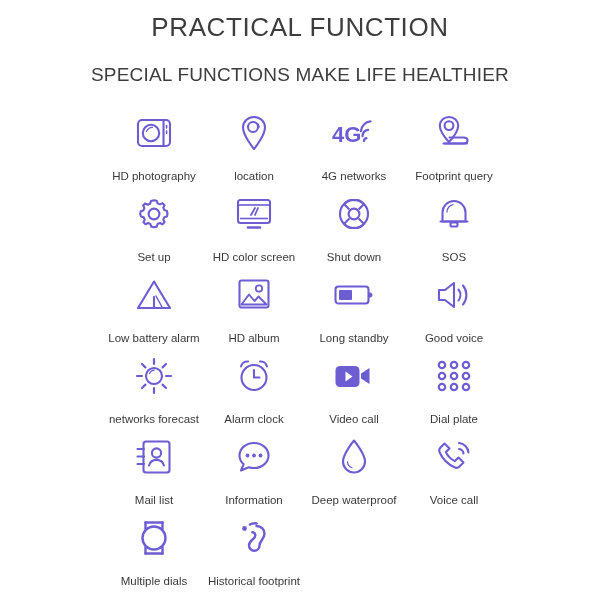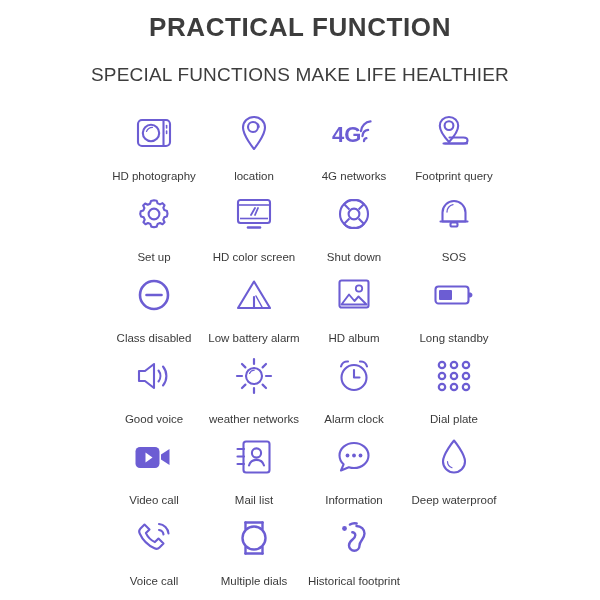--- a/index.html
+++ b/index.html
@@ -21,21 +21,21 @@
 
   
   .header {
     width: 100%;
     text-align: center;
     padding-top: 10px;
   }
 
   .page-title {
     font-size: 26px;
-    font-weight: bold;
+    font-weight: normal;
     letter-spacing: 0.6px;
     color: #3d3d3d;
     line-height: 34px;
   }
 
   .page-subtitle {
     font-size: 19px;
     font-weight: normal;
     letter-spacing: 0.2px;
     color: #3d3d3d;
@@ -178,29 +178,20 @@
       <div class="feature-cell">
         <div class="feature-icon">
           <svg width="34" height="36" viewBox="0 0 34 36">
       <path d="M5.5 25.5v-9a11.5 11.5 0 0 1 23 0v9z" fill="none" stroke="#6C5DD3" stroke-width="2.1" stroke-linejoin="round"></path>
       <path d="M10 16a7.2 7.2 0 0 1 6-7.3" fill="none" stroke="#6C5DD3" stroke-width="1.3" stroke-linecap="round"></path>
       <line x1="3.5" y1="25.5" x2="30.5" y2="25.5" stroke="#6C5DD3" stroke-width="2.1" stroke-linecap="round"></line>
       <rect x="13.5" y="26.5" width="7" height="4" rx="1.6" fill="none" stroke="#6C5DD3" stroke-width="2.1"></rect>
     </svg>
         </div>
         <div class="feature-label">SOS</div>
-      </div>
-      <div class="feature-cell">
-        <div class="feature-icon">
-          <svg width="36" height="36" viewBox="0 0 36 36">
-      <circle cx="18" cy="18" r="14" fill="none" stroke="#6C5DD3" stroke-width="2.6"></circle>
-      <line x1="10.5" y1="18" x2="25.5" y2="18" stroke="#6C5DD3" stroke-width="2.6" stroke-linecap="round"></line>
-    </svg>
-        </div>
-        <div class="feature-label">Class disabled</div>
       </div>
       <div class="feature-cell">
         <div class="feature-icon">
           <svg width="40" height="34" viewBox="0 0 40 34">
       <path d="M20 3.5L36 30H4z" fill="none" stroke="#6C5DD3" stroke-width="2.1" stroke-linejoin="round"></path>
       <line x1="20" y1="19" x2="20" y2="30" stroke="#6C5DD3" stroke-width="2.1" stroke-linecap="round"></line>
       <line x1="22" y1="18" x2="28" y2="29" stroke="#6C5DD3" stroke-width="1.5" stroke-linecap="round"></line>
     </svg>
         </div>
         <div class="feature-label">Low battery alarm</div>
@@ -245,32 +236,42 @@
         <line x1="19" y1="31" x2="19" y2="36"></line>
         <line x1="2" y1="19" x2="7" y2="19"></line>
         <line x1="31" y1="19" x2="36" y2="19"></line>
         <line x1="7" y1="7" x2="10.4" y2="10.4"></line>
         <line x1="27.6" y1="27.6" x2="31" y2="31"></line>
         <line x1="7" y1="31" x2="10.4" y2="27.6"></line>
         <line x1="27.6" y1="10.4" x2="31" y2="7"></line>
       </g>
     </svg>
         </div>
-        <div class="feature-label">weather networks</div>
+        <div class="feature-label">networks forecast</div>
       </div>
       <div class="feature-cell">
         <div class="feature-icon">
           <svg width="38" height="38" viewBox="0 0 38 38">
       <circle cx="19" cy="20.5" r="12.5" fill="none" stroke="#6C5DD3" stroke-width="2.1"></circle>
       <path d="M6 9.5a6.5 6.5 0 0 1 7-5" fill="none" stroke="#6C5DD3" stroke-width="2.1" stroke-linecap="round"></path>
       <path d="M32 9.5a6.5 6.5 0 0 0-7-5" fill="none" stroke="#6C5DD3" stroke-width="2.1" stroke-linecap="round"></path>
       <path d="M19 13v7.5h5.5" fill="none" stroke="#6C5DD3" stroke-width="2.1" stroke-linecap="round" stroke-linejoin="round"></path>
     </svg>
         </div>
         <div class="feature-label">Alarm clock</div>
+      </div>
+      <div class="feature-cell">
+        <div class="feature-icon">
+          <svg width="42" height="28" viewBox="0 0 42 28">
+      <rect x="2.5" y="4" width="24" height="21" rx="4.5" fill="#6C5DD3"></rect>
+      <path d="M28 11.5l8.5-5.5v16l-8.5-5.5z" fill="#6C5DD3"></path>
+      <path d="M12.5 9.5l7 5-7 5z" fill="#ffffff"></path>
+    </svg>
+        </div>
+        <div class="feature-label">Video call</div>
       </div>
       <div class="feature-cell">
         <div class="feature-icon">
           <svg width="38" height="34" viewBox="0 0 38 34">
       <g fill="none" stroke="#6C5DD3" stroke-width="2.2">
         <circle cx="7" cy="6" r="3.2"></circle>
         <circle cx="19" cy="6" r="3.2"></circle>
         <circle cx="31" cy="6" r="3.2"></circle>
         <circle cx="7" cy="17" r="3.2"></circle>
         <circle cx="19" cy="17" r="3.2"></circle>
@@ -278,30 +279,20 @@
         <circle cx="7" cy="28" r="3.2"></circle>
         <circle cx="19" cy="28" r="3.2"></circle>
         <circle cx="31" cy="28" r="3.2"></circle>
       </g>
     </svg>
         </div>
         <div class="feature-label">Dial plate</div>
       </div>
       <div class="feature-cell">
         <div class="feature-icon">
-          <svg width="42" height="28" viewBox="0 0 42 28">
-      <rect x="2.5" y="4" width="24" height="21" rx="4.5" fill="#6C5DD3"></rect>
-      <path d="M28 11.5l8.5-5.5v16l-8.5-5.5z" fill="#6C5DD3"></path>
-      <path d="M12.5 9.5l7 5-7 5z" fill="#ffffff"></path>
-    </svg>
-        </div>
-        <div class="feature-label">Video call</div>
-      </div>
-      <div class="feature-cell">
-        <div class="feature-icon">
           <svg width="38" height="36" viewBox="0 0 38 36">
       <path d="M11 2.5h21a2.5 2.5 0 0 1 2.5 2.5v26a2.5 2.5 0 0 1-2.5 2.5H11a2.5 2.5 0 0 1-2.5-2.5V5A2.5 2.5 0 0 1 11 2.5z" fill="none" stroke="#6C5DD3" stroke-width="2.1"></path>
       <circle cx="21.5" cy="14" r="4.6" fill="none" stroke="#6C5DD3" stroke-width="2.1"></circle>
       <path d="M14 26.5a7.8 7.8 0 0 1 15 0" fill="none" stroke="#6C5DD3" stroke-width="2.1" stroke-linecap="round"></path>
       <g stroke="#6C5DD3" stroke-width="2.1" stroke-linecap="round">
         <line x1="2.5" y1="10" x2="9" y2="10"></line>
         <line x1="2.5" y1="17.5" x2="9" y2="17.5"></line>
         <line x1="2.5" y1="25" x2="9" y2="25"></line>
       </g>
     </svg>

